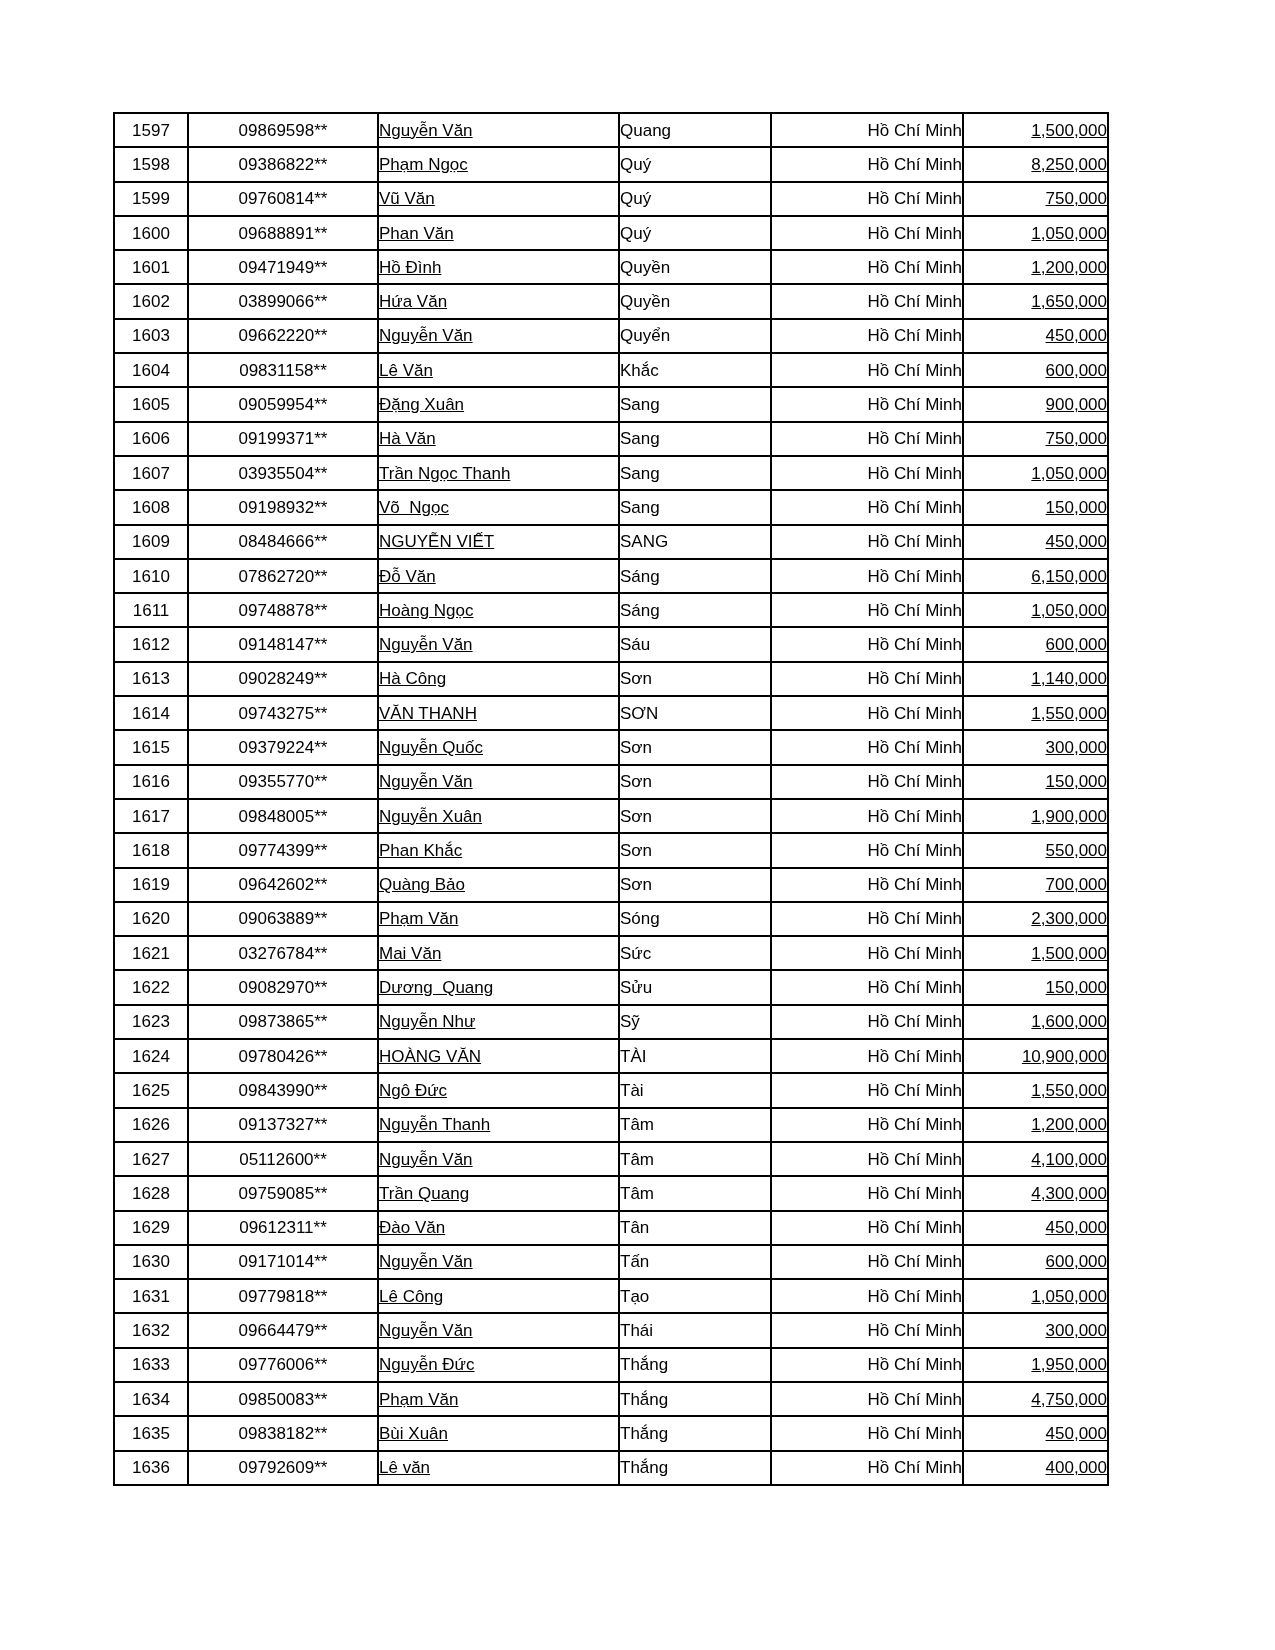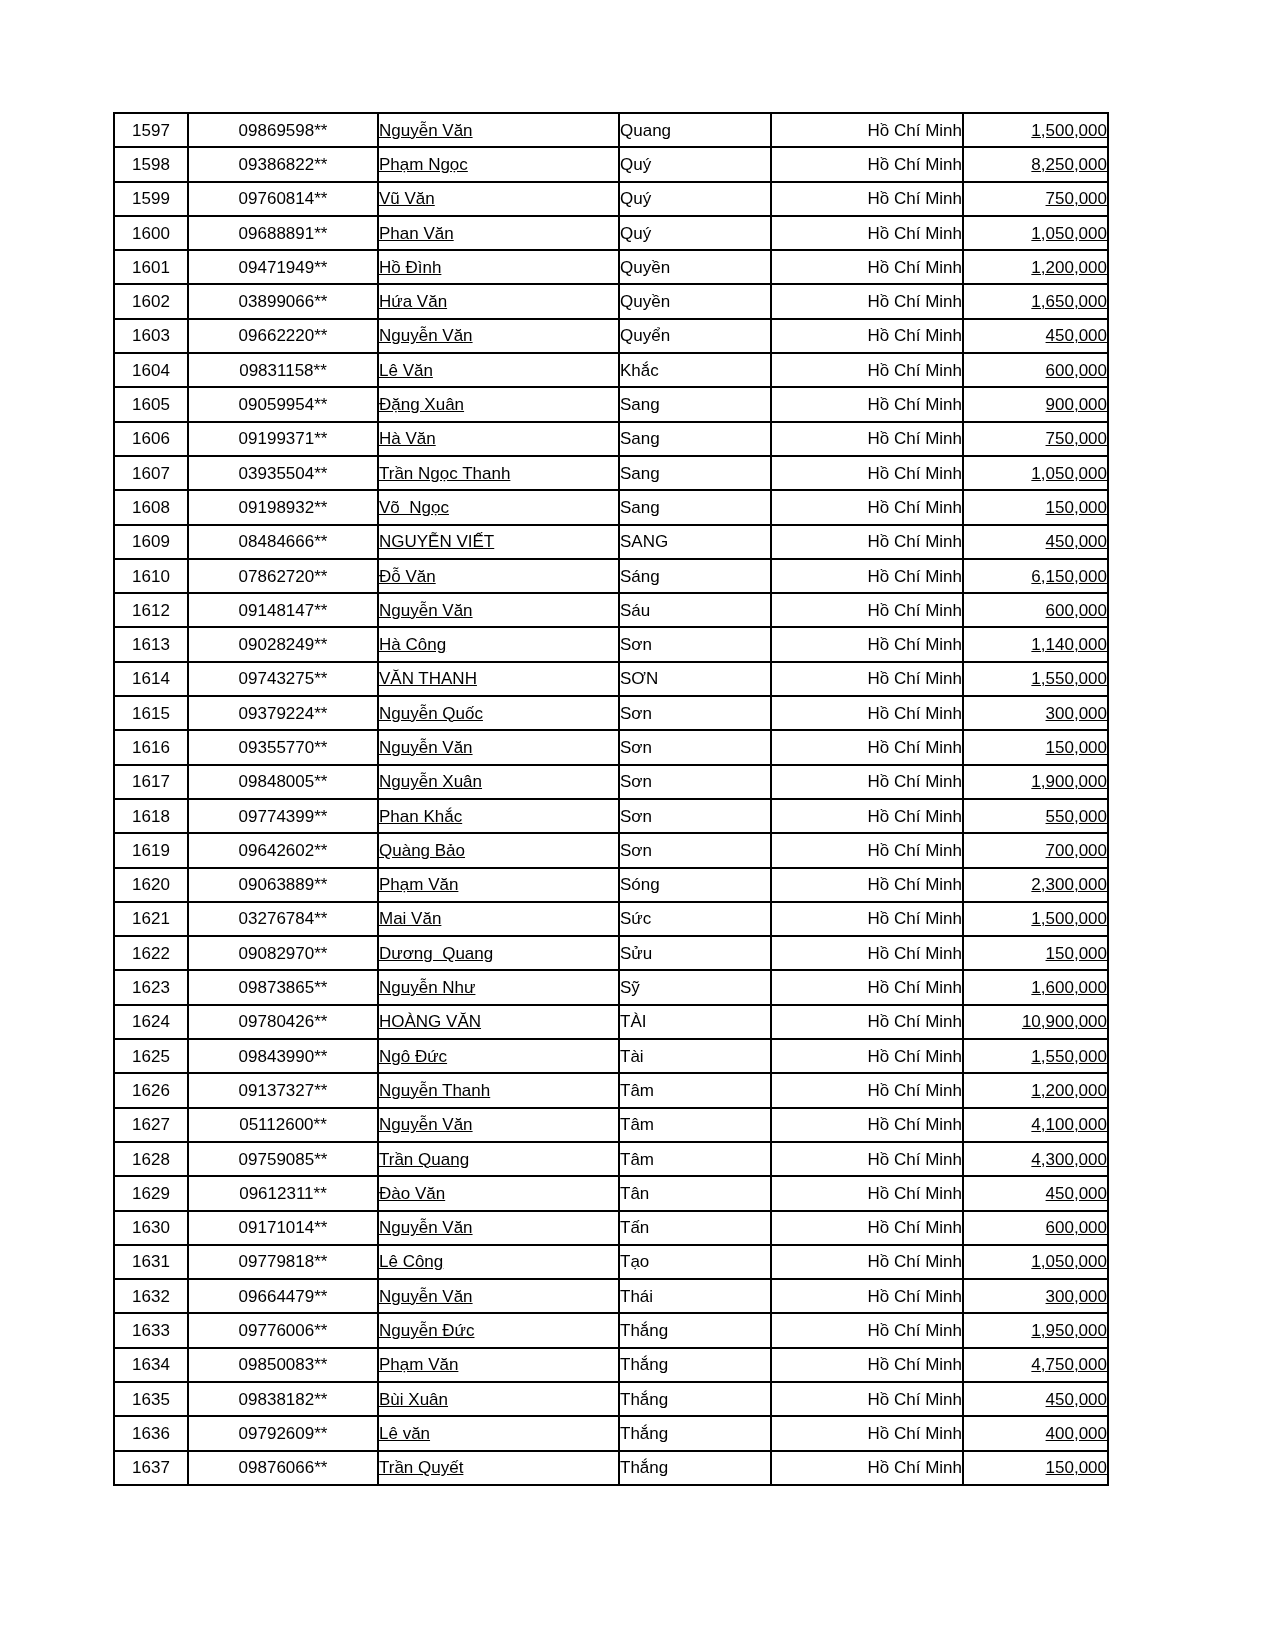--- a/index.html
+++ b/index.html
@@ -153,20 +153,28 @@
         </tr>
         <tr>
           <td class="col-stt">1610</td>
           <td class="col-phone">07862720**</td>
           <td class="col-middle">Đỗ Văn</td>
           <td class="col-given">Sáng</td>
           <td class="col-city">Hồ Chí Minh</td>
           <td class="col-amount">6,150,000</td>
         </tr>
         <tr>
+          <td class="col-stt">1611</td>
+          <td class="col-phone">09748878**</td>
+          <td class="col-middle">Hoàng Ngọc</td>
+          <td class="col-given">Sáng</td>
+          <td class="col-city">Hồ Chí Minh</td>
+          <td class="col-amount">1,050,000</td>
+        </tr>
+        <tr>
           <td class="col-stt">1612</td>
           <td class="col-phone">09148147**</td>
           <td class="col-middle">Nguyễn Văn</td>
           <td class="col-given">Sáu</td>
           <td class="col-city">Hồ Chí Minh</td>
           <td class="col-amount">600,000</td>
         </tr>
         <tr>
           <td class="col-stt">1613</td>
           <td class="col-phone">09028249**</td>
@@ -351,24 +359,16 @@
           <td class="col-city">Hồ Chí Minh</td>
           <td class="col-amount">450,000</td>
         </tr>
         <tr>
           <td class="col-stt">1636</td>
           <td class="col-phone">09792609**</td>
           <td class="col-middle">Lê văn</td>
           <td class="col-given">Thắng</td>
           <td class="col-city">Hồ Chí Minh</td>
           <td class="col-amount">400,000</td>
-        </tr>
-        <tr>
-          <td class="col-stt">1637</td>
-          <td class="col-phone">09876066**</td>
-          <td class="col-middle">Trần Quyết</td>
-          <td class="col-given">Thắng</td>
-          <td class="col-city">Hồ Chí Minh</td>
-          <td class="col-amount">150,000</td>
         </tr>
       </tbody>
   </table>
 </div>
 
 </body></html>

